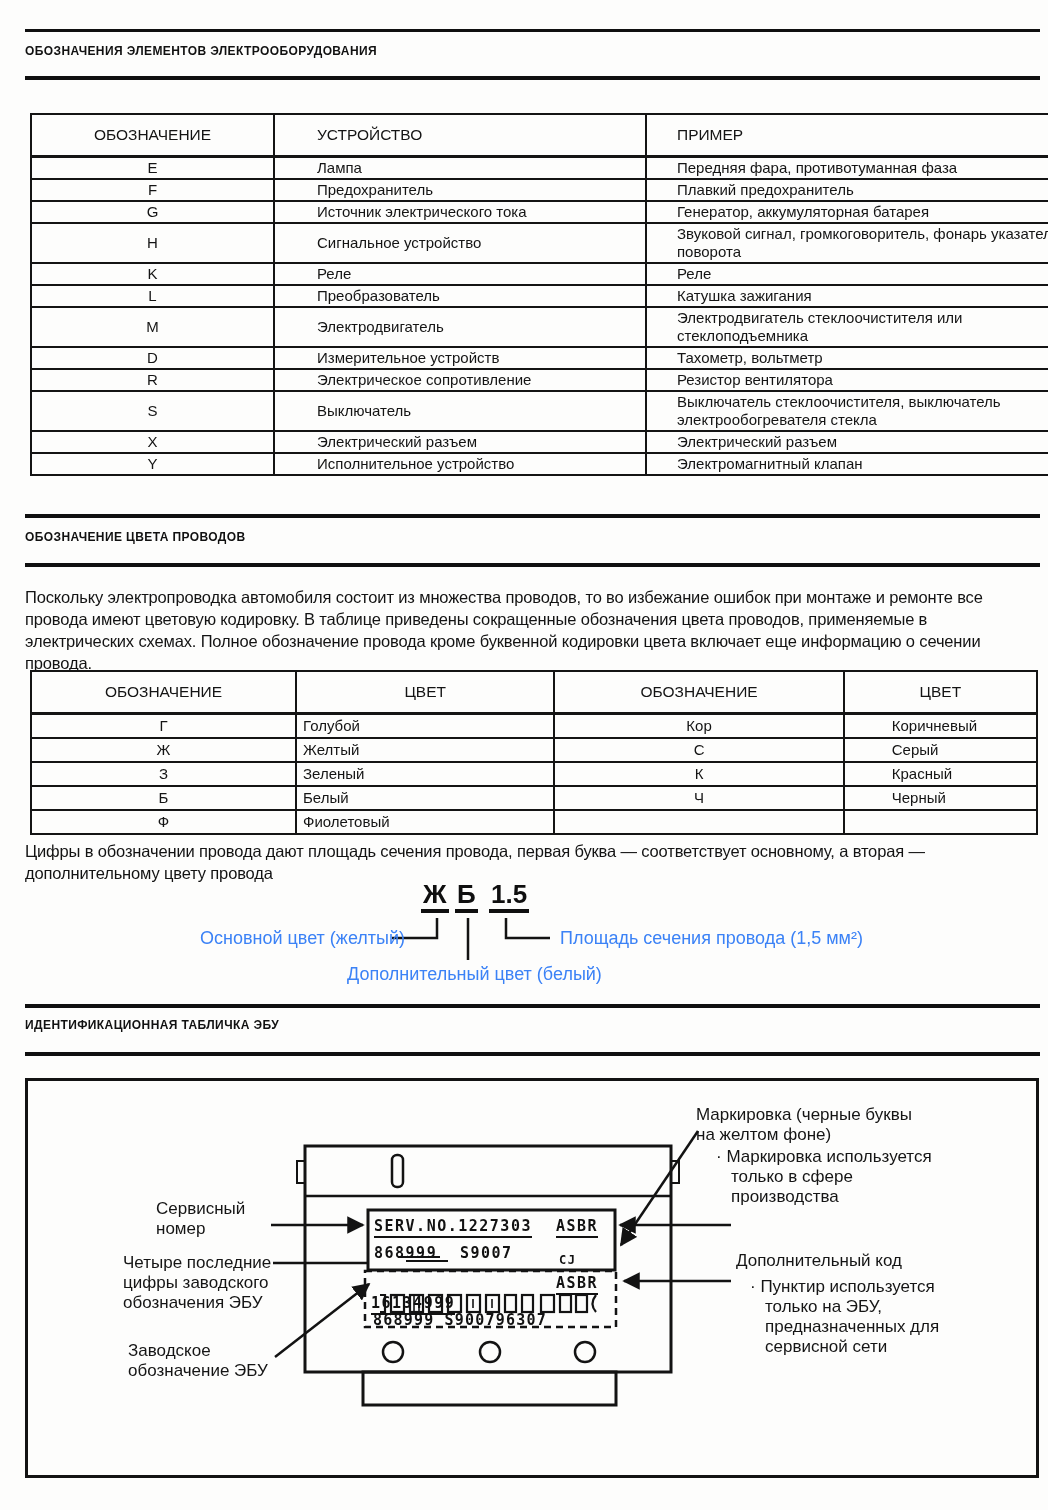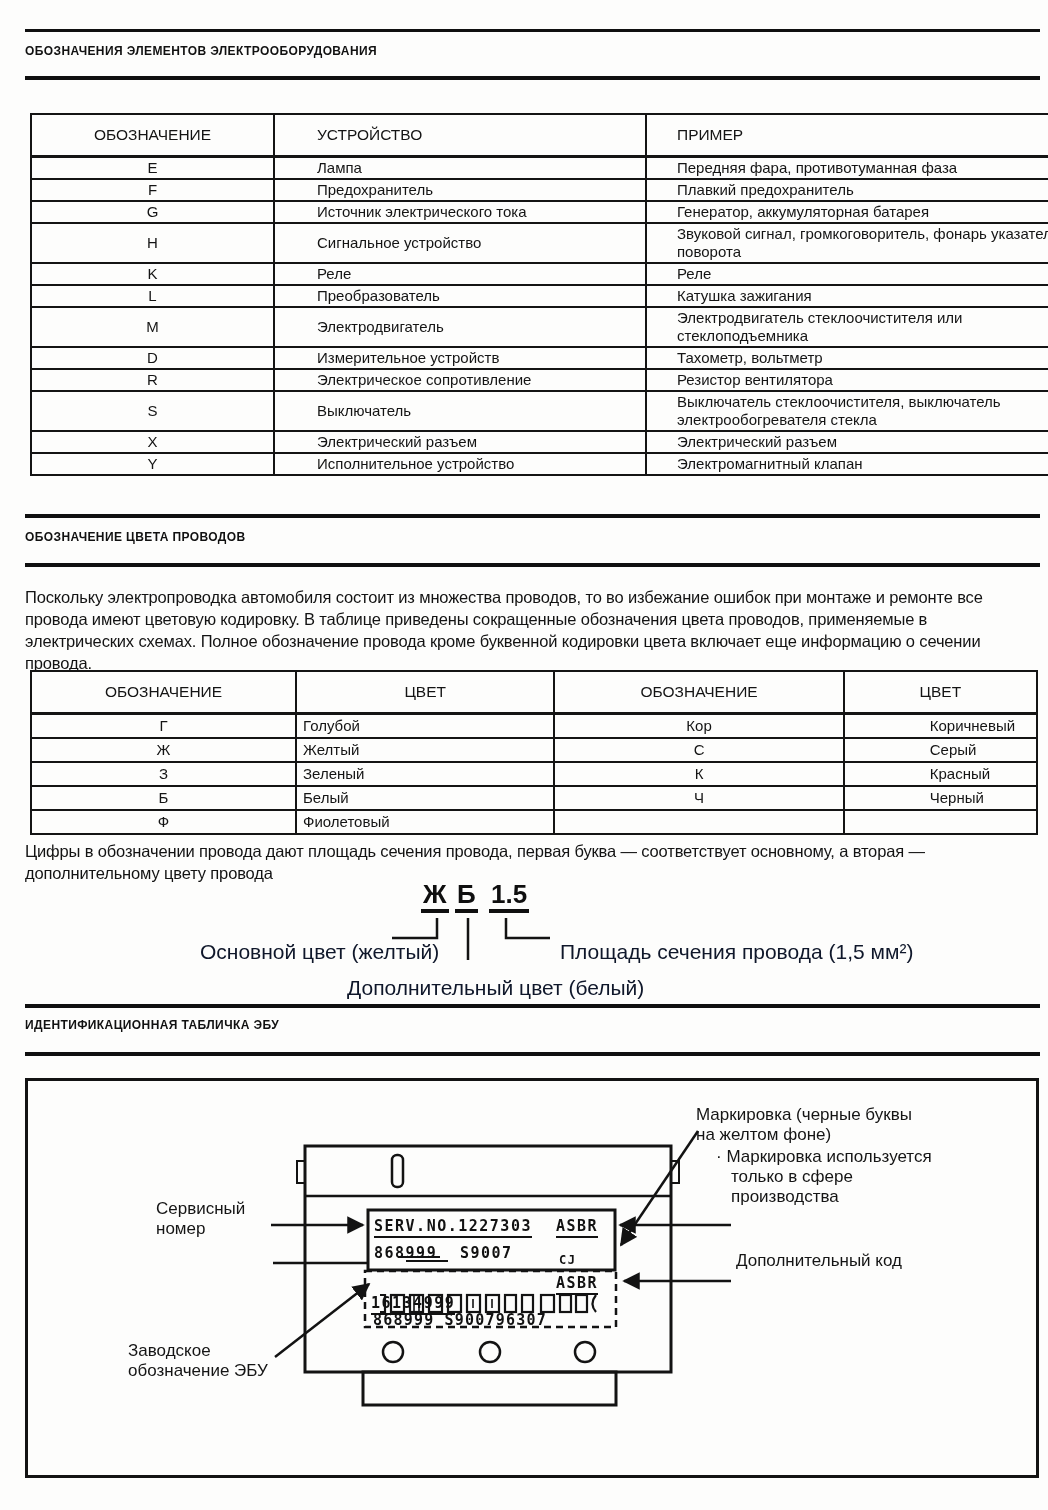--- a/index.html
+++ b/index.html
@@ -26,29 +26,29 @@
   #t1 th{border-bottom-width:3px;}
   #t1 .c-code{text-align:center;width:229px;}
   #t1 .c-dev{width:322px;padding-left:42px;}
   #t1 .c-ex{width:413px;padding-left:30px;}
   #t1 tr.r1{height:22px;} #t1 tr.r2{height:40px;}
   #t2 th{border-bottom-width:3px;text-align:center;}
   #t2 td{height:22px;}
   #t2 .c0{width:226px;text-align:center;}
   #t2 .c1{width:220px;}
   #t2 .c2{width:248px;text-align:center;}
-  #t2 .c3{width:161px;padding-left:85px;}
+  #t2 .c3{width:161px;padding-left:47px;}
   
   .para{position:absolute;font-size:16.5px;line-height:22px;letter-spacing:-.15px;color:#131313;}
   
   .wire-big{
     position:absolute;font-size:26px;font-weight:700;color:#0f0f0f;
     border-bottom:4px solid #0f0f0f;padding:0 2px 1px 2px;line-height:28px;
   }
-  .wire-lbl{position:absolute;font-size:21px;color:#0f172a;white-space:nowrap;margin-top:12px;}
+  .wire-lbl{position:absolute;font-size:18px;color:#3b82f6;white-space:nowrap;}
   
   #frame{
     position:absolute;left:25px;top:1078px;width:1008px;height:394px;
     border:3px solid #131313;background:#fdfdfc;
   }
   .callout{position:absolute;font-size:17px;line-height:20px;color:#151515;}
   .note-b{padding-left:15px;text-indent:-15px;}
   .plate-code{
     position:absolute;font-family:"DejaVu Sans Mono", monospace;
     font-weight:700;font-size:15px;letter-spacing:1.5px;color:#121212;
@@ -262,17 +262,19 @@
   <div class="plate-code" style="left:346px;top:137px;"><span class="u">SERV.NO.1227303</span></div>
   <div class="plate-code" style="left:528px;top:137px;"><span class="u">ASBR</span></div>
   <div class="plate-code" style="left:346px;top:164px;">868999</div>
   <div class="plate-code" style="left:432px;top:164px;">S9007</div>
   <div class="plate-code" style="left:531px;top:171px;font-size:12px;">CJ</div>
   <div class="plate-code" style="left:343px;top:194px;margin-top:20px;"><span class="u">16134999</span></div>
   <div class="plate-code" style="left:528px;top:194px;"><span class="u">ASBR</span></div>
   <div class="plate-code" style="left:345px;top:231px;letter-spacing:1.2px;">868999 S900796307</div>
 
   <div class="callout" style="left:128px;top:118px;width:115px;">Сервисный номер</div>
+  <div class="callout" style="left:95px;top:172px;width:168px;">Четыре последние цифры заводского обозначения ЭБУ</div>
   <div class="callout" style="left:100px;top:260px;width:180px;">Заводское обозначение ЭБУ</div>
   <div class="callout" style="left:668px;top:24px;width:235px;">Маркировка (черные буквы на желтом фоне)</div>
   <div class="callout note-b" style="left:688px;top:66px;width:210px;">· Маркировка используется только в сфере производства</div>
   <div class="callout" style="left:708px;top:170px;width:220px;">Дополнительный код</div>
+  <div class="callout note-b" style="left:722px;top:196px;width:205px;">· Пунктир используется только на ЭБУ, предназначенных для сервисной сети</div>
 </div>
 
 </body></html>

